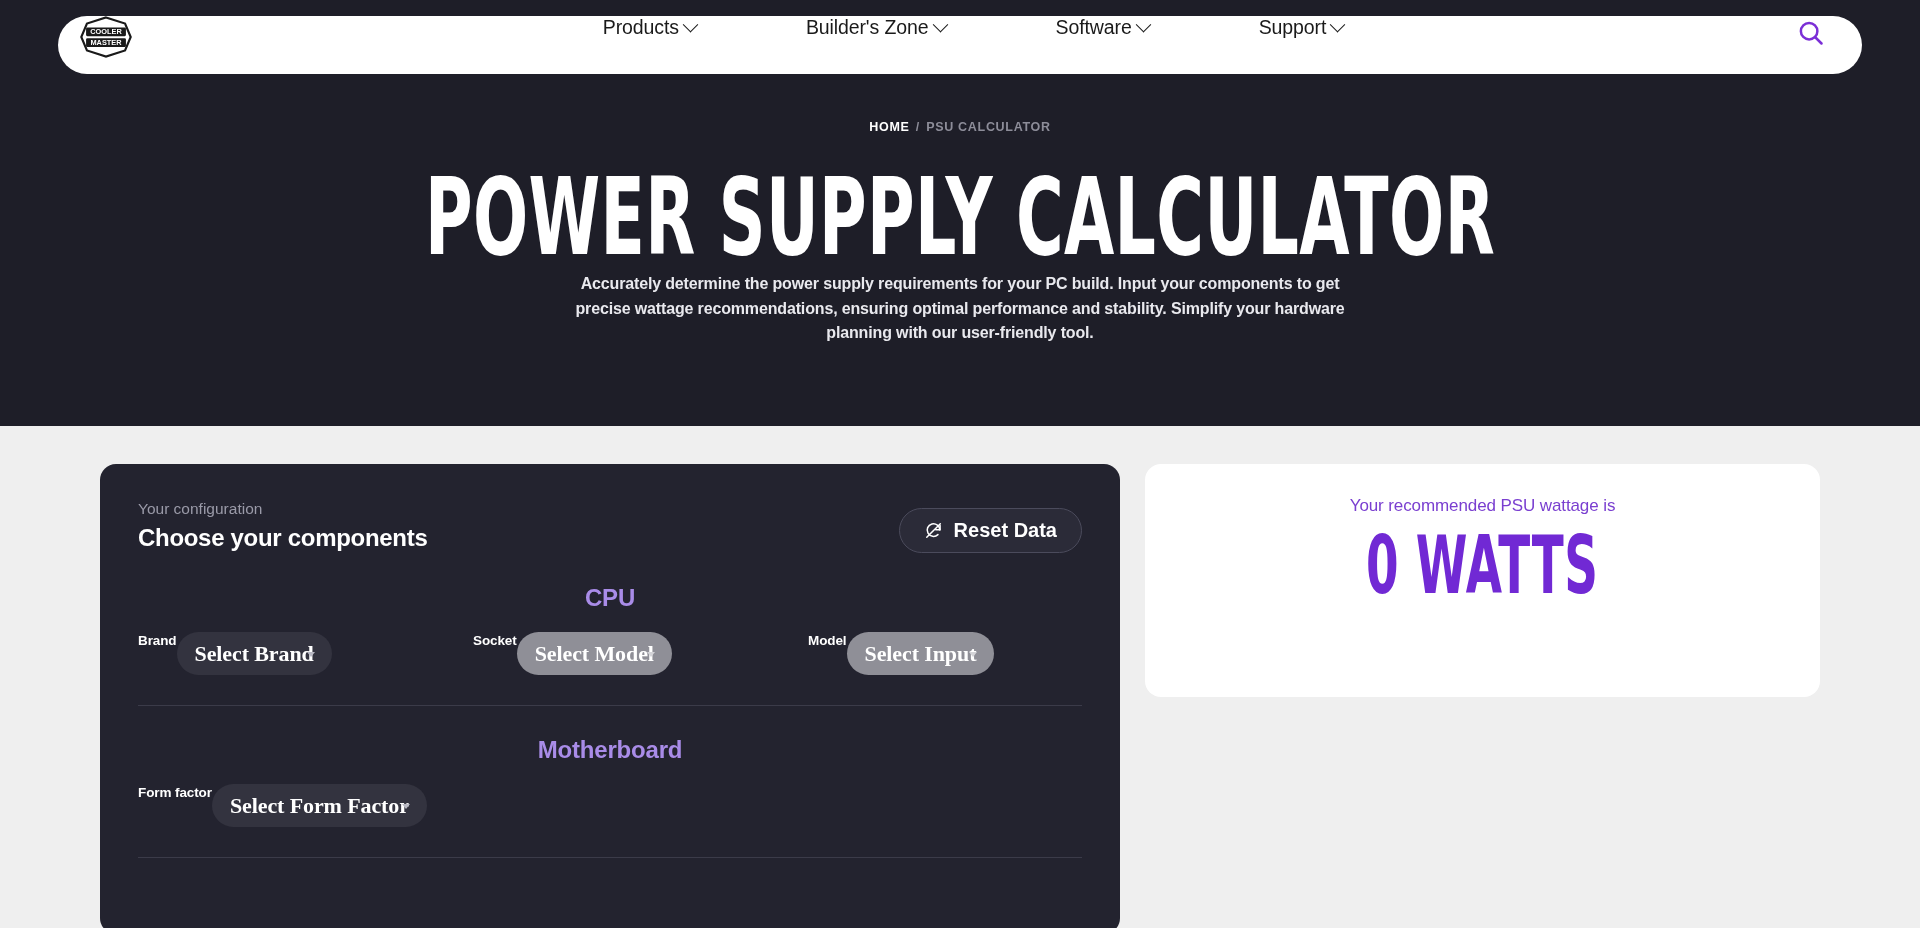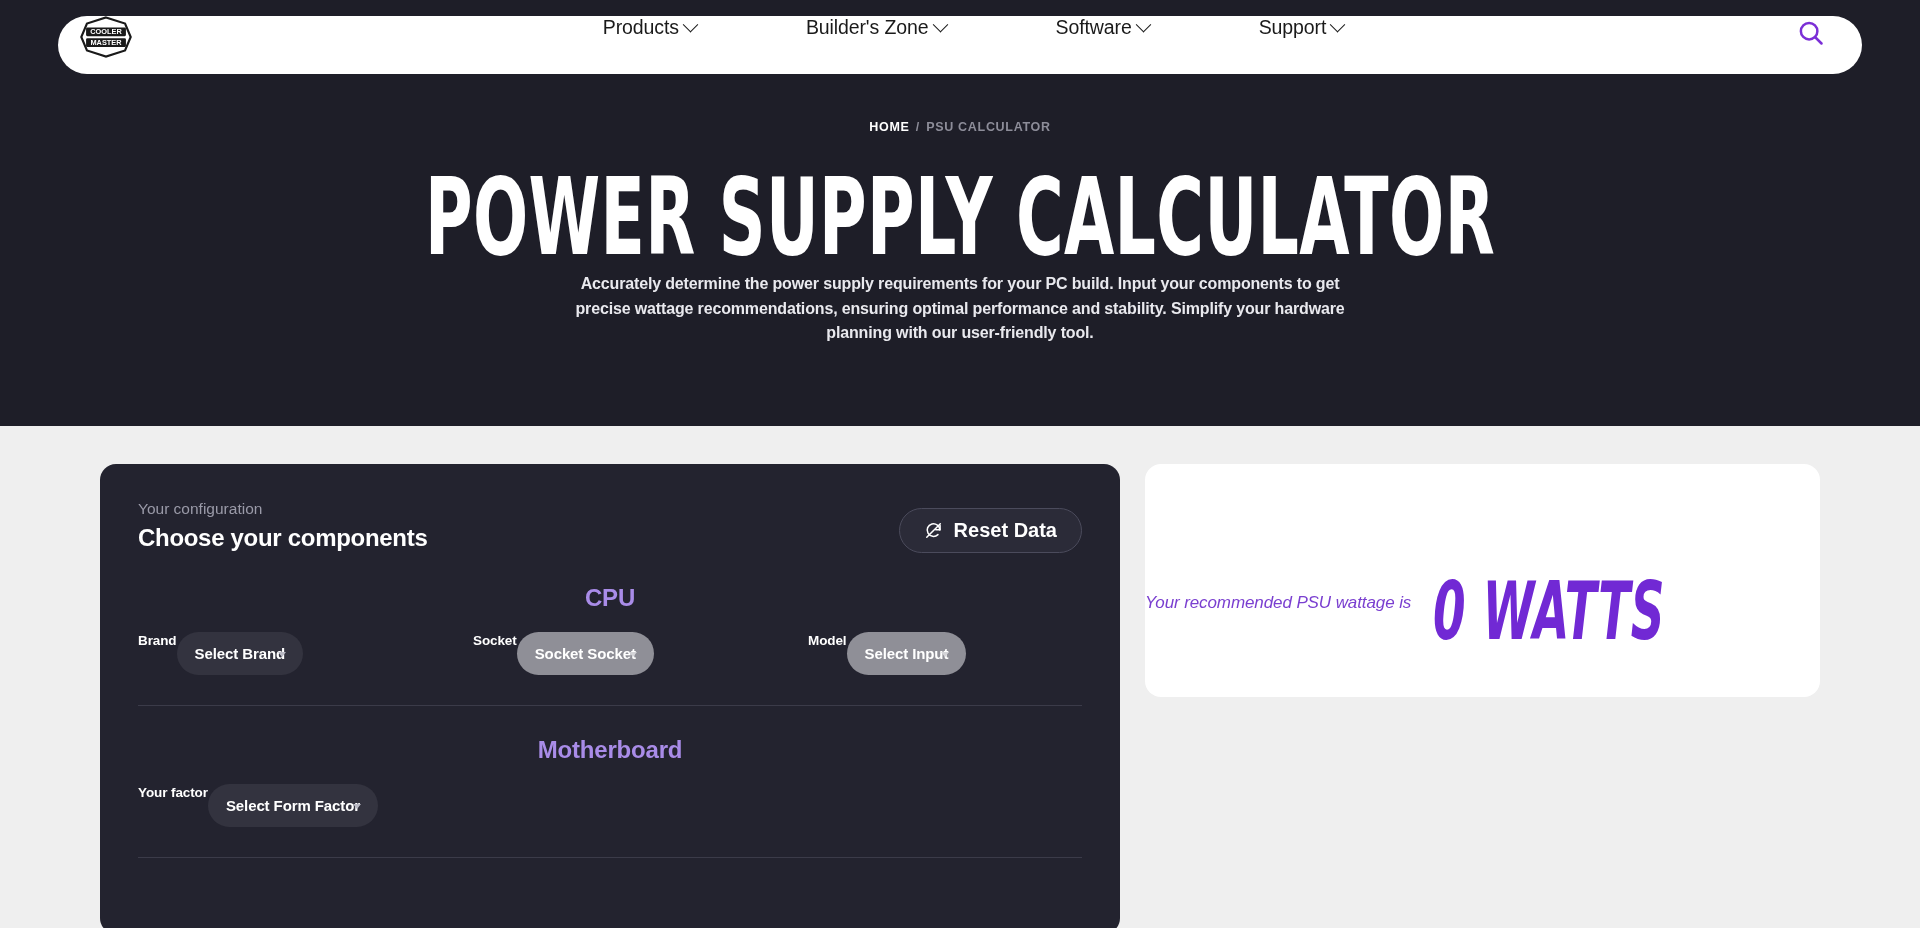--- a/index.html
+++ b/index.html
@@ -245,23 +245,24 @@
     cursor: pointer;
   }
 
   .select.disabled {
     background: #8f8f97;
     cursor: default;
   }
 
   .select-value {
     color: #ffffff;
-    font-size: 15px;
+    font-size: 22px;
     font-weight: 700;
     letter-spacing: -0.1px;
+    font-family: Liberation Serif, serif;
   }
 
   .select-caret {
     position: absolute;
     right: 17px;
     top: 50%;
     width: 0;
     height: 0;
     border-left: 4.5px solid transparent;
     border-right: 4.5px solid transparent;
@@ -276,24 +277,24 @@
     margin-top: 30px;
   }
 
   
   .result-card {
     flex: 1;
     background: #ffffff;
     border-radius: 16px;
     height: 233px;
     display: flex;
+    flex-direction: column;
     align-items: center;
     justify-content: flex-start;
-    padding-top: 44px;
-    font-style: italic;
+    padding-top: 32px;
   }
 
   .result-label {
     color: #7a3fd0;
     font-size: 17px;
     font-weight: 400;
     letter-spacing: -0.1px;
   }
 
   .result-value {
@@ -389,41 +390,41 @@
           <label class="field-label">Brand</label>
           <div class="select">
             <span class="select-value">Select Brand</span>
             <i class="select-caret"></i>
           </div>
         </div>
 
         <div class="field w-third">
           <label class="field-label">Socket</label>
           <div class="select disabled">
-            <span class="select-value">Socket Socket</span>
+            <span class="select-value">Select Model</span>
             <i class="select-caret"></i>
           </div>
         </div>
 
         <div class="field w-third">
           <label class="field-label">Model</label>
           <div class="select disabled">
             <span class="select-value">Select Input</span>
             <i class="select-caret"></i>
           </div>
         </div>
       </div>
 
       <div class="divider"></div>
 
       <h2 class="sec-title">Motherboard</h2>
 
       <div class="field-row">
         <div class="field w-full">
-          <label class="field-label">Your factor</label>
+          <label class="field-label">Form factor</label>
           <div class="select">
             <span class="select-value">Select Form Factor</span>
             <i class="select-caret"></i>
           </div>
         </div>
       </div>
 
       <div class="divider"></div>
     </section>
 

